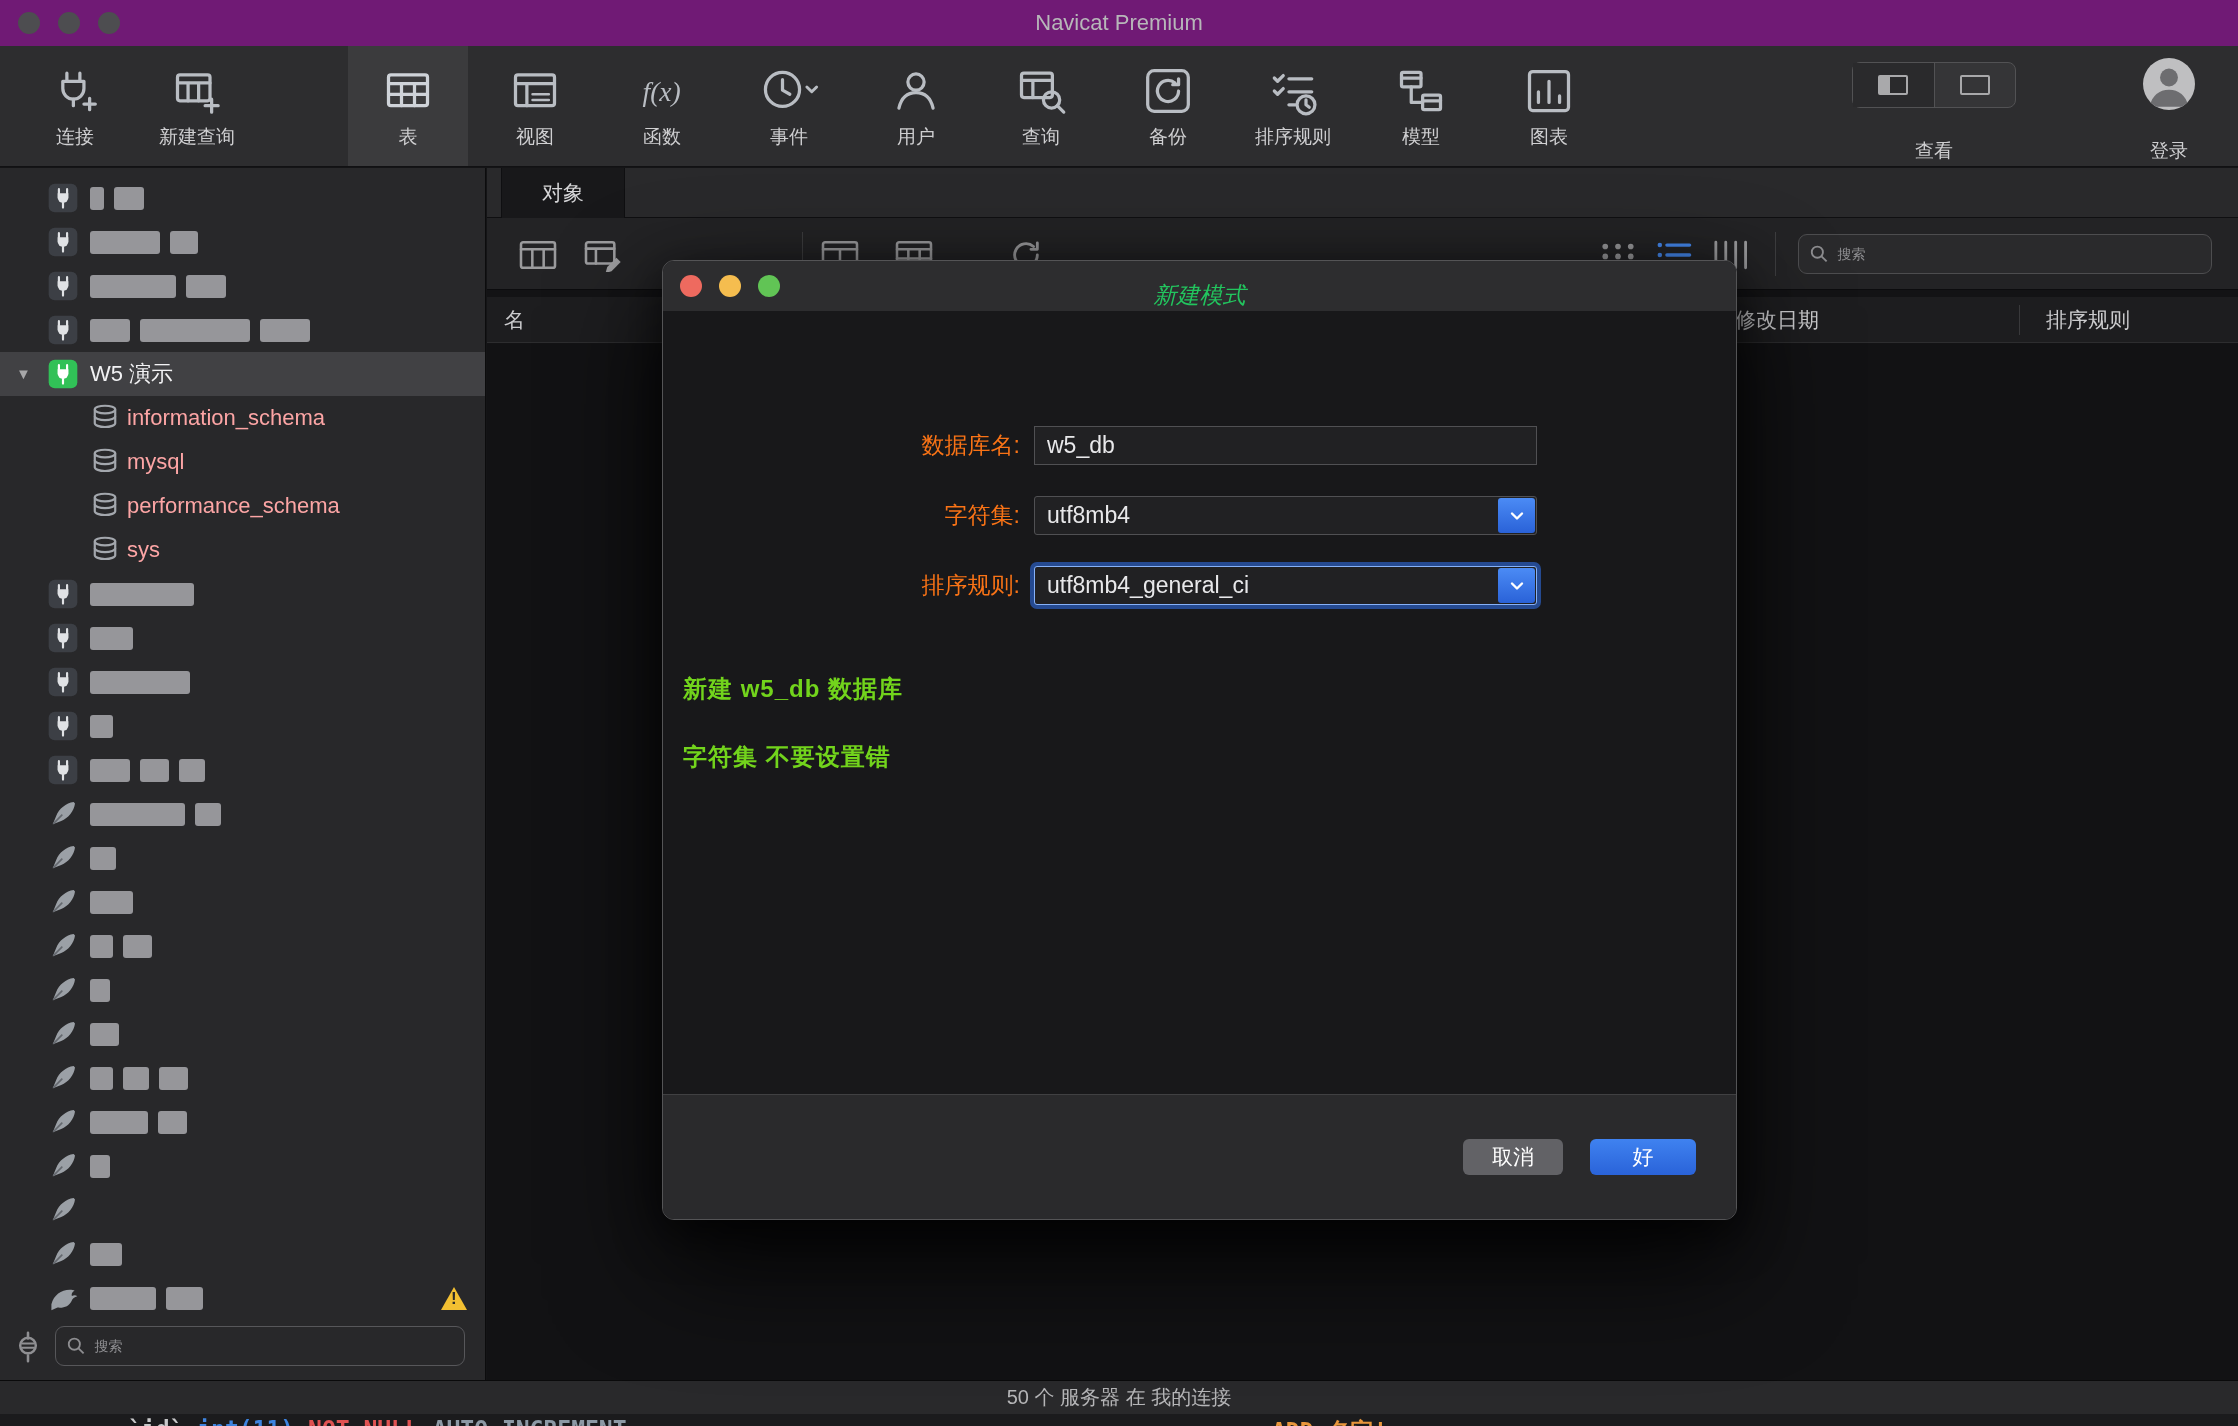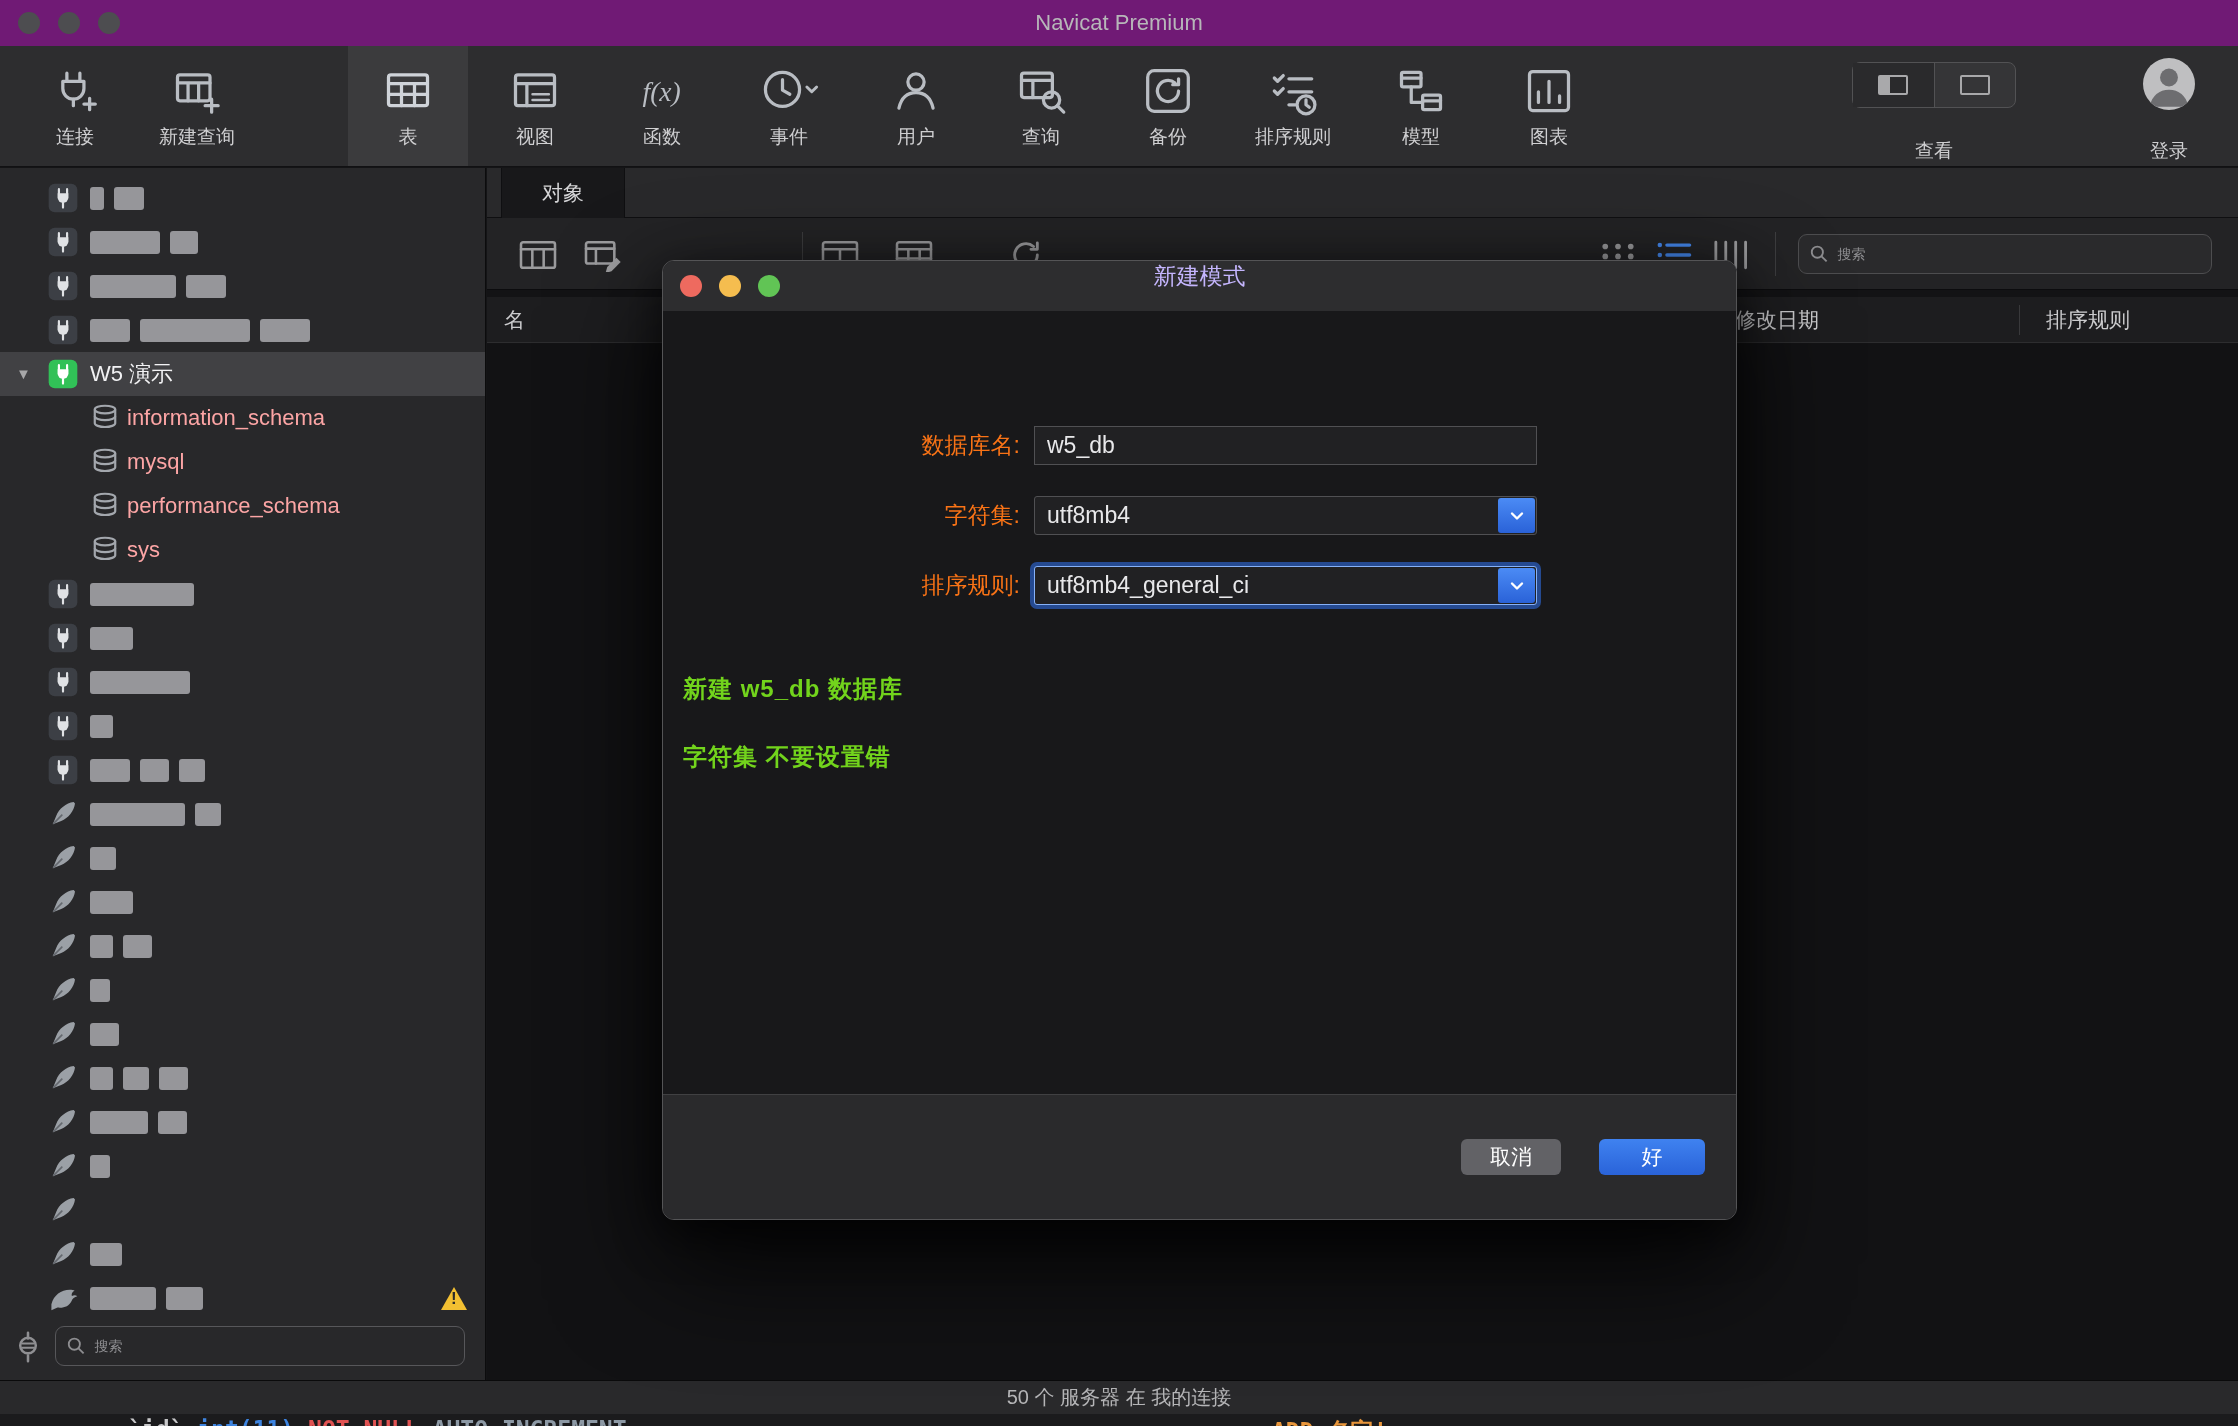--- a/index.html
+++ b/index.html
@@ -70,37 +70,37 @@
 
   
   .statusbar { position:absolute; left:0; top:1380px; width:100%; height:34px; background:#29292b; border-top:1px solid #0a0a0b; display:flex; align-items:center; justify-content:center; font-size:20px; color:#b5b5b7; }
   .code-strip { position:absolute; left:0; top:1414px; width:100%; height:12px; background:#1b1b1d; overflow:hidden; font-family:"DejaVu Sans Mono","Liberation Mono",monospace; font-size:23px; font-weight:bold; }
   .code-strip .grp { position:absolute; top:2px; white-space:nowrap; }
   .grp.left { left:128px; } .grp.right { left:1272px; }
 
   
   .dialog { position:absolute; left:662px; top:260px; width:1075px; height:960px; border-radius:12px; background:#18181a; border:1px solid #545456; overflow:hidden;
             box-shadow:0 45px 110px rgba(0,0,0,.8), 0 12px 45px rgba(0,0,0,.6); }
-  .dlg-header { position:relative; height:50px; background:#2d2d2f; display:flex; align-items:flex-start; justify-content:center; font-size:23px; color:#c4b5fd; }
+  .dlg-header { position:relative; height:50px; background:#2d2d2f; display:flex; align-items:flex-end; justify-content:center; font-size:23px; color:#22c55e;font-style:italic; }
   .dlg-lights { position:absolute; left:17px; top:14px; display:flex; gap:17px; }
   .dlg-light { width:22px; height:22px; border-radius:50%; }
   .dl-red { background:#ee6a5f; } .dl-yellow { background:#f5bd4f; } .dl-green { background:#61c455; }
   .dlg-tabs { height:68px; background:#2a2a2c; border-bottom:1px solid #424244; display:flex; align-items:center; justify-content:center; }
   .dlg-tab-btn { min-width:76px; height:38px; padding:0 14px; background:linear-gradient(#3c7ceb,#2a63d9); border-radius:7px; color:#fff; font-size:21px; display:flex; align-items:center; justify-content:center; }
   .dlg-content { position:absolute; left:0; top:118px; right:0; bottom:125px; background:#18181a; padding-top:47px; }
   .frow { display:flex; align-items:center; height:39px; margin-bottom:31px; }
   .flabel { width:363px; text-align:right; font-size:23px; color:#f97316; padding-right:6px; }
   .fctrl { margin-left:8px; }
   .ftext { width:503px; height:39px; background:#212123; border:1px solid #505053; color:#e8e8ea; font-size:23px; padding:0 12px; font-family:inherit; outline:none; }
   .fselect { width:503px; height:39px; background:#212123; border:1px solid #505053; border-radius:3px; position:relative; display:flex; align-items:center; padding:0 48px 0 12px; font-size:23px; color:#e8e8ea; }
   .fselect .chev { position:absolute; right:1px; top:1px; bottom:1px; width:37px; background:linear-gradient(#4b8bf5,#2a62d8); border-radius:3px; display:flex; align-items:center; justify-content:center; }
   .fselect.focused { border-color:#86b1f8; box-shadow:0 0 0 4px rgba(49,117,244,.55); }
   .annotations { margin-top:68px; transform:translateX(20px); }
   .anno { color:#72d41c; font-size:24px; font-weight:bold; margin-bottom:36px; letter-spacing:1px; }
-  .dlg-footer { position:absolute; left:0; right:0; bottom:0; height:125px; background:#2a2a2c; border-top:1px solid #404042; display:flex; align-items:center; justify-content:flex-end; gap:38px; padding-right:31px; }
+  .dlg-footer { position:absolute; left:0; right:0; bottom:0; height:125px; background:#2a2a2c; border-top:1px solid #404042; display:flex; align-items:center; justify-content:flex-end; gap:27px; padding-right:40px; }
   .btn { height:36px; border:none; border-radius:6px; font-size:21px; color:#fff; display:flex; align-items:center; justify-content:center; font-family:inherit; }
   .btn.cancel { width:100px; background:#626266; }
   .btn.ok { width:106px; background:linear-gradient(#3f82f0,#2a63d9); }
 </style>
 </head>
 <body>
 
 <div class="titlebar">
   <div class="lights">
     <span class="light inactive"></span>

